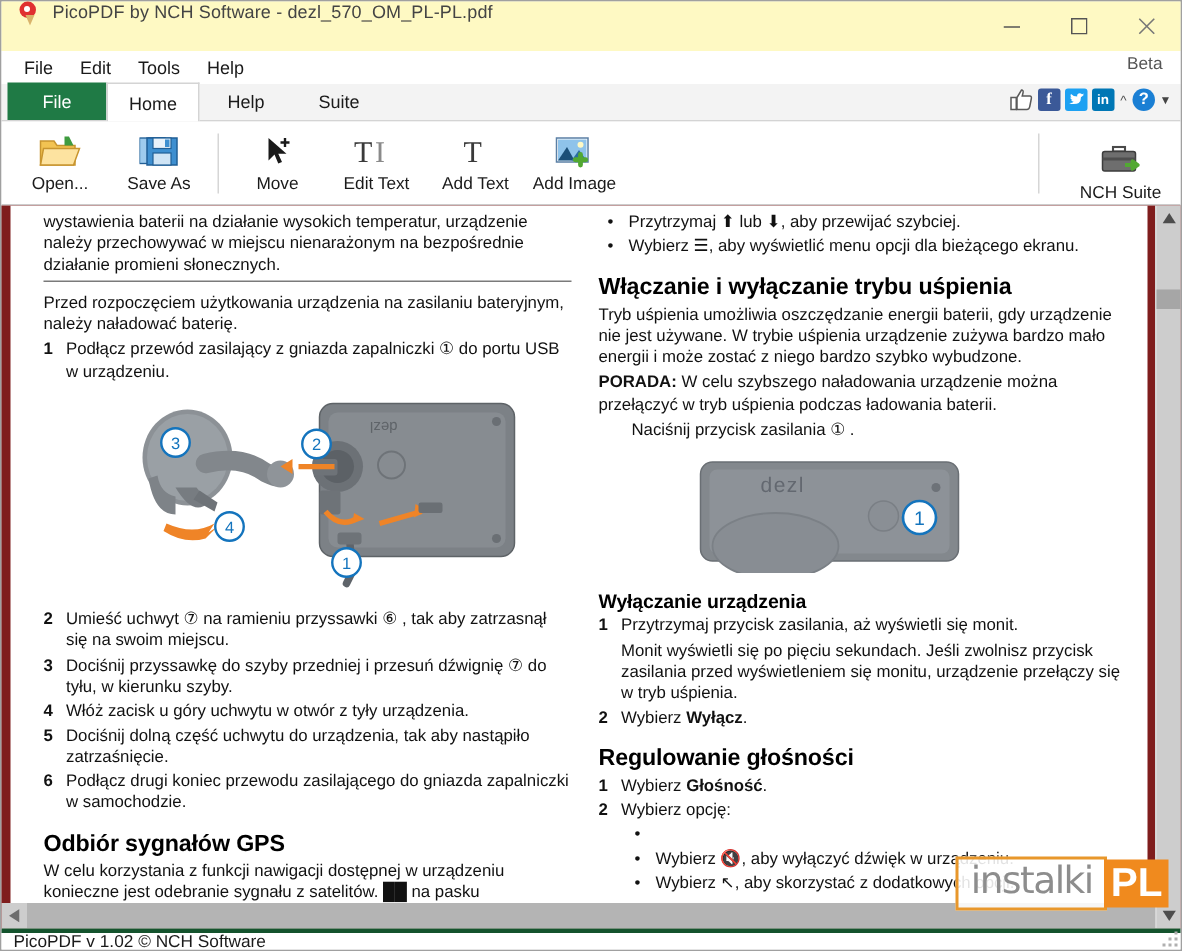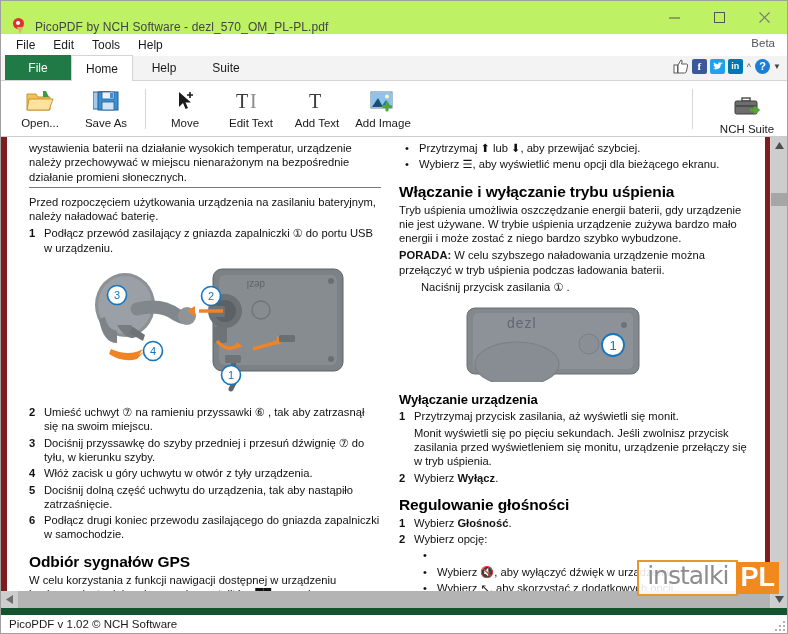--- a/index.html
+++ b/index.html
@@ -14,23 +14,23 @@
     position: relative;
     border: 1px solid #a0a0a0;
     background: #f0f0f0;
     display: flex;
     flex-direction: column;
   }
 
   
   .titlebar {
     height: 33px;
-    background: #bef264;
-    display: flex;
-    align-items: flex-end;
+    background: #fef9c3;
+    display: flex;
+    align-items: flex-start;
     flex: 0 0 auto;
     position: relative;
   }
   .title-icon {
     width: 16px; height: 16px;
     margin-left: 10px; margin-right: 8px;
     position: relative;
   }
   .pin-head {
     position: absolute; left: 2px; top: 0;
@@ -268,27 +268,27 @@
     font-size: 27px;
     font-weight: bold;
     padding: 2px 4px 3px 4px;
     line-height: 1;
     margin-left: -2px;
     position: relative;
   }
 
   
   .statusbar {
-    height: 25px;
+    height: 14px;
     background: #ffffff;
     flex: 0 0 auto;
     display: flex;
     align-items: center;
     position: relative;
-    border-top: 7px solid #14532d;
+    border-top: 3px solid #14532d;
   }
   .status-text {
     font-size: 11.5px; color: #1a1a1a;
     margin-left: 8px;
   }
   .zoom-group {
     position: absolute; right: 12px; top: 0;
     height: 25px; display: flex; align-items: center; gap: 6px;
   }
   .zoom-pct { font-size: 11.5px; color: #1a1a1a; }

